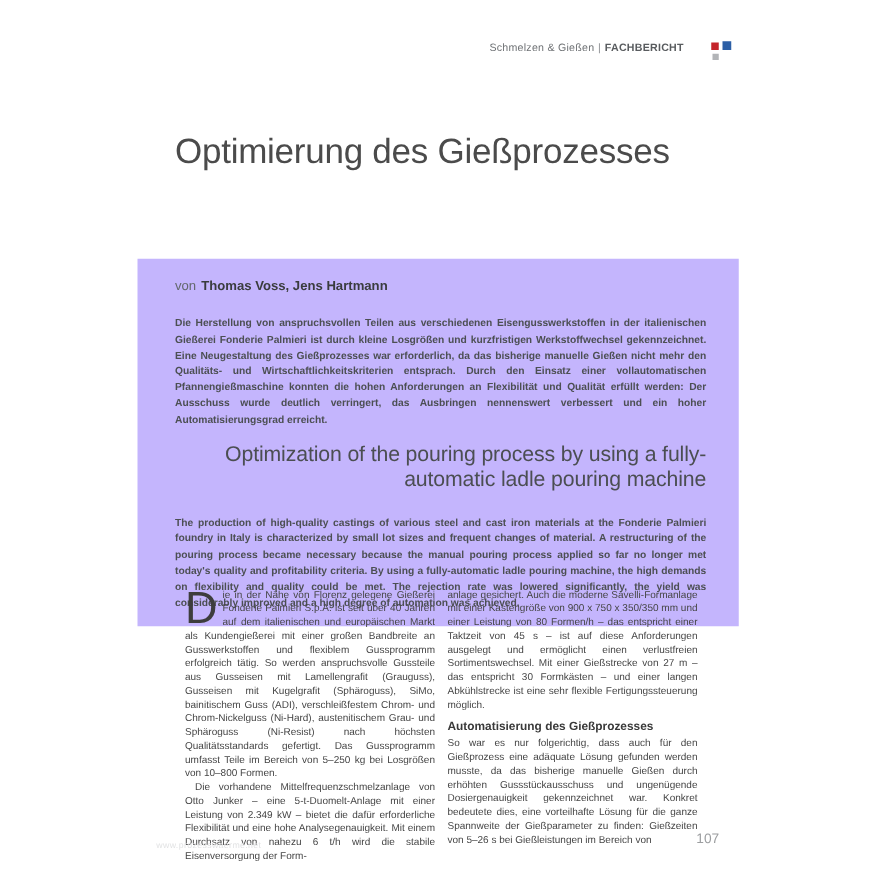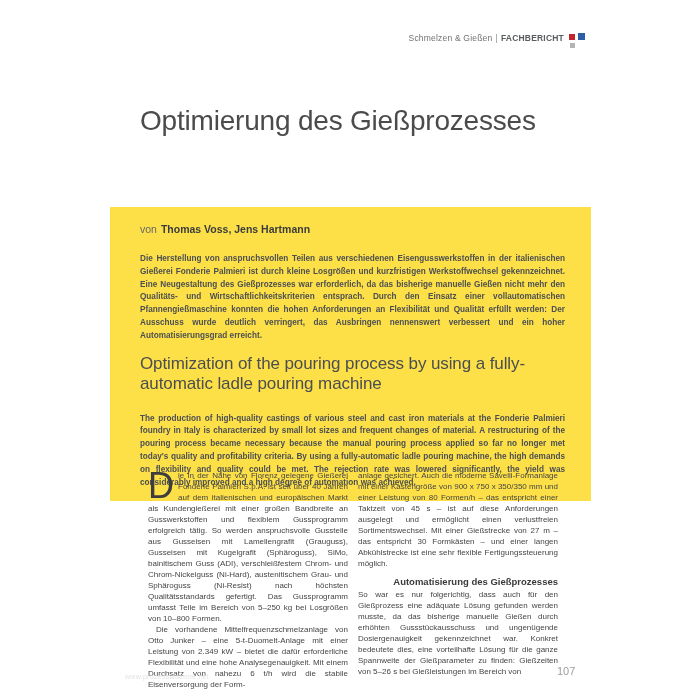--- a/index.html
+++ b/index.html
@@ -13,21 +13,21 @@
     overflow: hidden;
   }
 
   
   .header {
     position: absolute;
     top: 33px;
     right: 112px;
     display: flex;
     align-items: flex-start;
-    gap: 4px;
+    gap: 21px;
     font-size: 8.5px;
     color: #6f7275;
     letter-spacing: 0.2px;
     white-space: nowrap;
   }
   .hdr-sep { margin: 0 3px; color: #8a8d90; }
   .hdr-section { font-weight: 700; color: #595c5f; }
   .logo { position: relative; width: 20px; height: 16px; margin-top: -2px; }
   .sq { position: absolute; display: block; }
   .sq-red  { left: 1px;  top: 3px;  width: 6px; height: 6px; background: #c4242b; }
@@ -48,21 +48,21 @@
   }
   .title .tl { display: block; }
 
   
   .abstract-box {
     position: absolute;
     left: 110px;
     top: 207px;
     width: 481px;
     min-height: 241px;
-    background: #fde047;
+    background: #c4b5fd;
     padding: 16px 26px 12px 30px;
   }
   .byline { font-size: 10.5px; color: #64686d; }
   .byline-prefix { margin-right: 4px; }
   .byline-authors { font-weight: 700; color: #3a3c3e; }
   .abstract {
     margin-top: 18px;
     font-size: 8.2px;
     line-height: 12.8px;
     text-align: justify;
@@ -71,21 +71,21 @@
     font-weight: bold;
   }
   .title-en {
     margin-top: 11px;
     font-size: 17px;
     line-height: 20.5px;
     font-weight: 300;
     color: #4b4e52;
     letter-spacing: -0.1px;
   }
-  .title-en .tl { display: block; }
+  .title-en .tl { display: block; text-align: right; }
 
   
   .body-cols {
     position: absolute;
     left: 148px;
     top: 470px;
     width: 410px;
     display: flex;
     gap: 10px;
   }
@@ -106,21 +106,20 @@
     padding-right: 4px;
     font-weight: 400;
     color: #3d3d3d;
   }
   .section-heading {
     margin-top: 7px;
     margin-bottom: 2px;
     font-size: 9.5px;
     font-weight: 700;
     color: #3a3a3a;
-    text-align: right;
   }
 
   
   .footer-url {
     position: absolute;
     left: 125px;
     top: 673px;
     font-size: 7px;
     color: #e2e3e4;
     letter-spacing: 0.3px;

